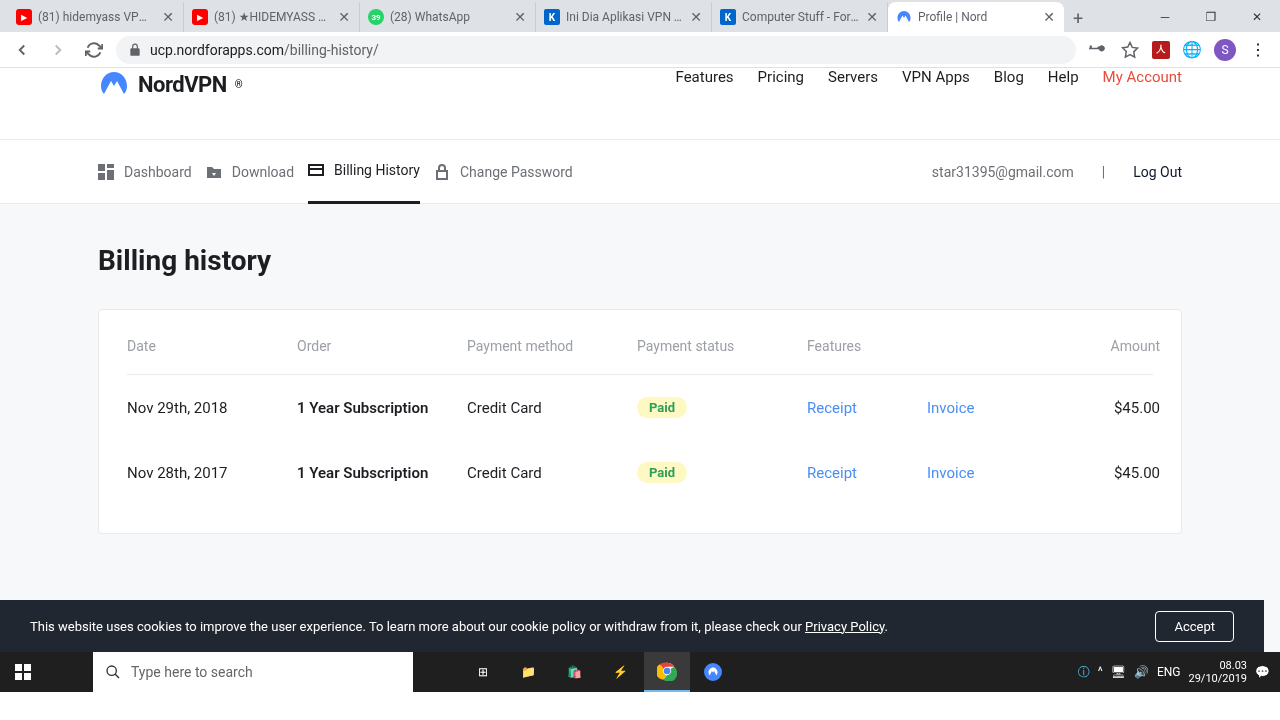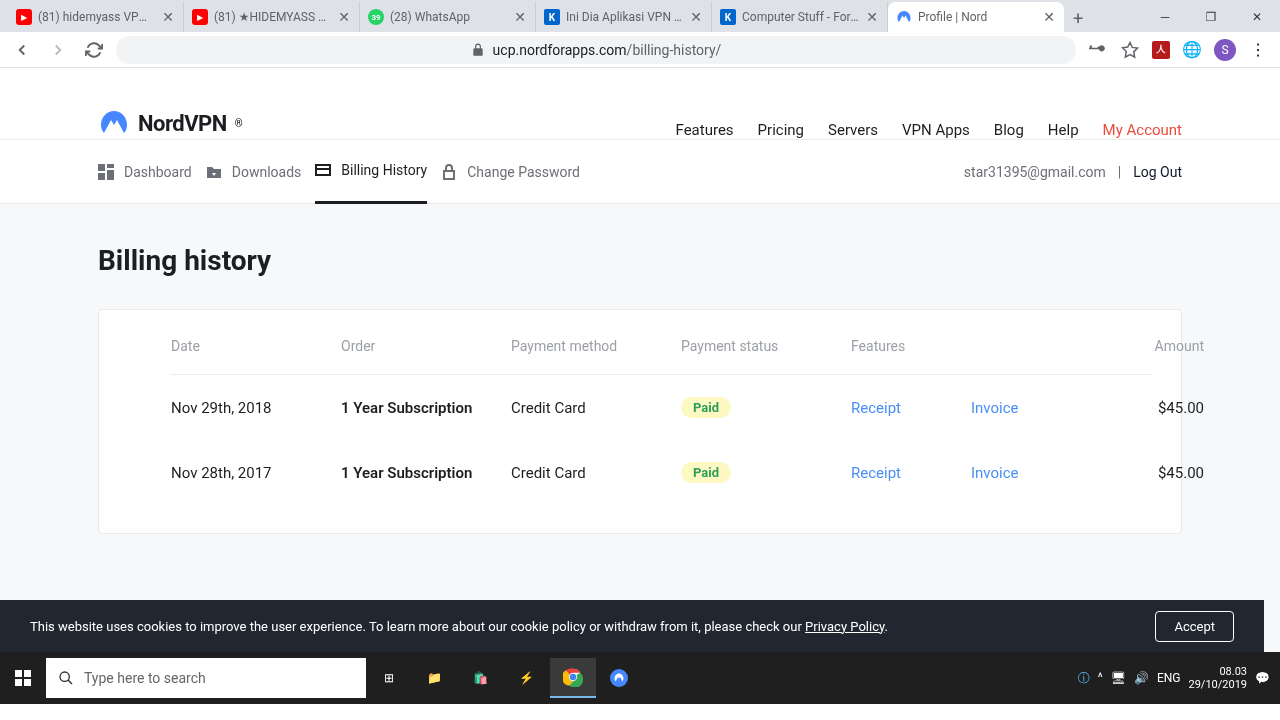--- a/index.html
+++ b/index.html
@@ -12,64 +12,64 @@
 .tab-title { white-space: nowrap; overflow: hidden; text-overflow: ellipsis; flex: 1; }
 .tab-close { width: 14px; height: 14px; display: flex; align-items: center; justify-content: center; color: #5f6368; font-size: 14px; }
 .tab-icon { width: 16px; height: 16px; flex-shrink: 0; }
 .newtab { width: 28px; height: 28px; display: flex; align-items: center; justify-content: center; color: #5f6368; font-size: 18px; }
 .win-controls { margin-left: auto; display: flex; height: 30px; }
 .win-btn { width: 46px; display: flex; align-items: center; justify-content: center; color: #333; font-size: 12px; }
 
 .addr-bar { height: 36px; background: #fff; display: flex; align-items: center; padding: 0 8px; gap: 8px; border-bottom: 1px solid #e0e0e0; }
 .nav-btn { width: 28px; height: 28px; display: flex; align-items: center; justify-content: center; color: #5f6368; border-radius: 50%; }
 .nav-btn.disabled { color: #bbb; }
-.url-field { flex: 1; height: 28px; background: #f1f3f4; border-radius: 14px; display: flex; align-items: center; padding: 0 12px; gap: 8px; font-size: 14px; color: #202124; justify-content: center; }
+.url-field { flex: 1; height: 28px; background: #f1f3f4; border-radius: 14px; display: flex; align-items: center; padding: 0 12px; gap: 8px; font-size: 14px; color: #202124; }
 .url-proto { color: #5f6368; }
 .addr-icons { display: flex; align-items: center; gap: 12px; padding: 0 4px; }
 .addr-icon { width: 20px; height: 20px; display: flex; align-items: center; justify-content: center; }
 .avatar-circle { width: 22px; height: 22px; border-radius: 50%; background: #7e57c2; color: #fff; display: flex; align-items: center; justify-content: center; font-size: 12px; }
 
 
 .page { height: 584px; overflow-y: scroll; position: relative; }
 .page::-webkit-scrollbar { width: 16px; }
 .page::-webkit-scrollbar-track { background: #f1f1f1; }
 .page::-webkit-scrollbar-thumb { background: #c1c1c1; border-radius: 8px; border: 3px solid #f1f1f1; }
 
-.topbar { height: 72px; display: flex; align-items: flex-end; padding: 0 98px; border-bottom: 1px solid #eaeaea; gap: 21px; }
+.topbar { height: 72px; display: flex; align-items: flex-start; padding: 0 98px; border-bottom: 1px solid #eaeaea; gap: 21px; }
 .logo { display: flex; align-items: center; gap: 8px; }
 .logo-mark { width: 32px; height: 32px; }
 .logo-text { font-size: 22px; font-weight: 700; color: #1c1e21; letter-spacing: -0.5px; }
 .nav { margin-left: auto; display: flex; gap: 24px; font-size: 15px; color: #1c1e21; }
 .nav-link.accent { color: #e74c3c; }
 
 .subnav { height: 64px; display: flex; align-items: center; padding: 0 98px; border-bottom: 1px solid #eaeaea; gap: 30px; background: #fff; }
 .subnav-item { display: flex; align-items: center; gap: 10px; font-size: 14px; color: #6c6f75; height: 64px; }
 .subnav-item.active { color: #1c1e21; border-bottom: 3px solid #1c1e21; margin-bottom: -1px; }
 .subnav-icon { width: 16px; height: 16px; }
-.subnav-right { margin-left: auto; display: flex; align-items: center; gap: 12px; font-size: 14px; color: #6c6f75; }
+.subnav-right { margin-left: auto; display: flex; align-items: center; gap: 28px; font-size: 14px; color: #6c6f75; }
 .logout { color: #0f172a; }
 
 .content { background: #f7f8fa; padding: 40px 98px 60px; min-height: 448px; }
 .page-title { font-size: 28px; font-weight: 700; color: #1c1e21; margin-bottom: 32px; }
 .card { background: #fff; border: 1px solid #eaeaea; border-radius: 4px; padding: 28px; }
-.thead, .trow { display: grid; grid-template-columns: 170px 170px 170px 170px 120px 120px 113px; align-items: center; margin-left: 44px; }
+.thead, .trow { display: grid; grid-template-columns: 170px 170px 170px 170px 120px 120px 113px; align-items: center; }
 .thead { color: #9ca0a6; font-size: 14px; padding-bottom: 20px; border-bottom: 1px solid #eaeaea; }
 .trow { padding: 22px 0; font-size: 15px; color: #1c1e21; }
 .order-cell { font-weight: 600; }
 .badge { display: inline-block; background: #fef9c3; color: #2e9e5b; padding: 3px 12px; border-radius: 12px; font-size: 13px; font-weight: bold; }
 .link { color: #4b8ef5; }
 .amount-col { text-align: right; }
 
 
 .cookie { position: absolute; bottom: 0; left: 0; right: 16px; background: #212731; color: #fff; height: 52px; display: flex; align-items: center; padding: 0 30px; font-size: 13px; }
 .cookie a { color: #fff; text-decoration: underline; }
 .cookie-btn { margin-left: auto; border: 1px solid #fff; background: transparent; color: #fff; padding: 7px 18px; border-radius: 4px; font-size: 13px; }
 
 
-.taskbar { height: 52px; background: #1f1f1f; display: flex; align-items: center; color: #fff; font-size: 12px; }
+.taskbar { height: 40px; background: #1f1f1f; display: flex; align-items: center; color: #fff; font-size: 12px; gap: 47px; }
 .start { width: 46px; height: 40px; display: flex; align-items: center; justify-content: center; }
 .search-box { width: 320px; height: 40px; background: #fff; color: #666; display: flex; align-items: center; padding: 0 12px; gap: 10px; font-size: 14px; }
 .tb-icons { display: flex; align-items: center; height: 40px; }
 .tb-icon { width: 46px; height: 40px; display: flex; align-items: center; justify-content: center; }
 .tb-icon.active { background: #3a3a3a; border-bottom: 2px solid #76b9ed; }
 .tray { margin-left: auto; display: flex; align-items: center; gap: 8px; padding: 0 10px; height: 40px; }
 .clock { text-align: right; line-height: 1.2; font-size: 11px; }
 
 .yt-icon { background: #ff0000; border-radius: 3px; display: flex; align-items: center; justify-content: center; color: #fff; font-size: 8px; }
 .wa-icon { background: #25d366; border-radius: 50%; display: flex; align-items: center; justify-content: center; color: #fff; font-size: 8px; font-weight: bold; }
@@ -191,21 +191,21 @@
             <rect x="9" y="6" width="7" height="10"></rect>
             <rect x="0" y="9" width="7" height="7"></rect>
           </svg>
           <span>Dashboard</span>
         </div>
         <div class="subnav-item">
           <svg class="subnav-icon" viewBox="0 0 16 16" fill="currentColor">
             <path d="M1 3h5l2 2h7v9H1z"></path>
             <path fill="#fff" d="M8 6v3H6l2 3 2-3H8z"></path>
           </svg>
-          <span>Downloads</span>
+          <span>Download</span>
         </div>
         <div class="subnav-item active">
           <svg class="subnav-icon" viewBox="0 0 16 16" fill="none" stroke="currentColor" stroke-width="2">
             <rect x="1" y="3" width="14" height="10"></rect>
             <path d="M1 7h14"></path>
           </svg>
           <span>Billing History</span>
         </div>
         <div class="subnav-item">
           <svg class="subnav-icon" viewBox="0 0 16 16" fill="none" stroke="currentColor" stroke-width="2">

